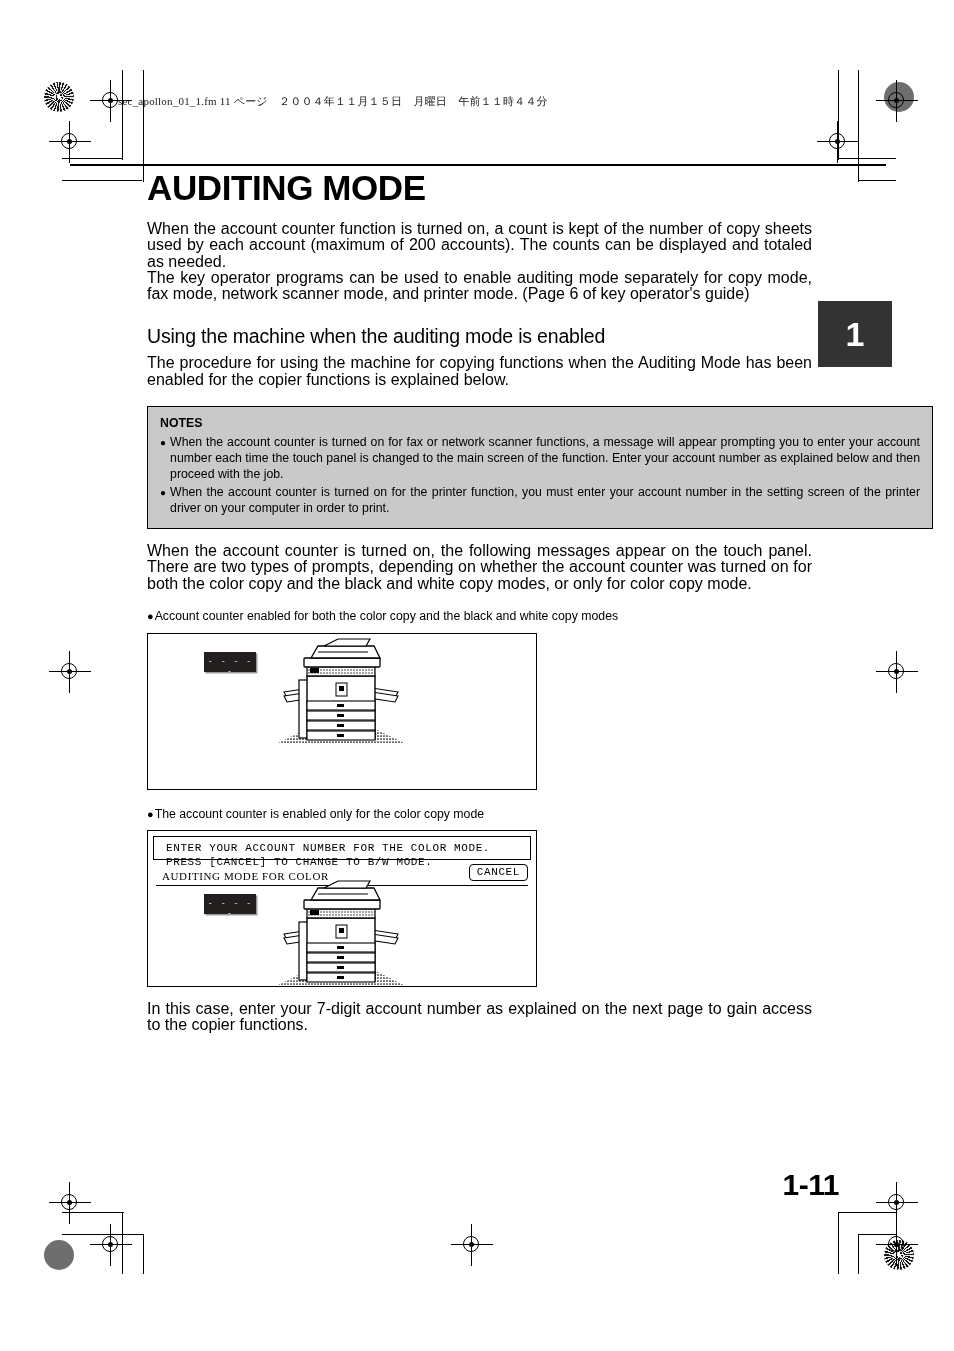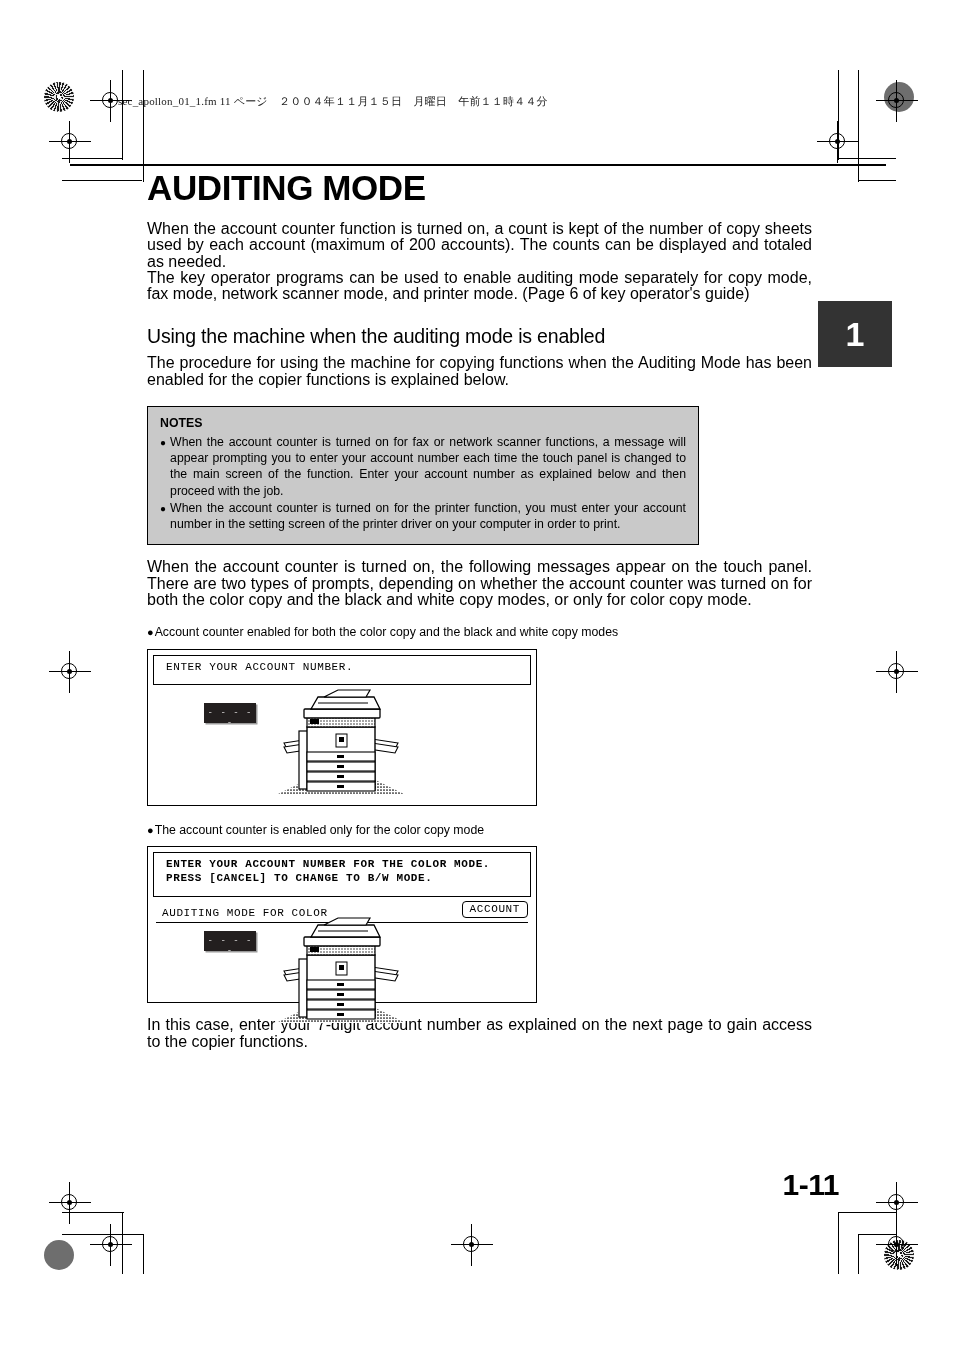--- a/index.html
+++ b/index.html
@@ -57,21 +57,21 @@
   .chapter-tab{
     position:absolute;left:818px;top:301px;width:74px;height:66px;
     background:#333333;color:#ffffff;
     font-size:34px;font-weight:bold;
     display:flex;align-items:center;justify-content:center;
   }
 
   
   .notes-box{
     margin-top:18px;border:1.6px solid #000;background:#c9c9c9;
-    padding:9px 12px 12px 12px;box-sizing:border-box;width:552px;
+    padding:9px 12px 12px 12px;box-sizing:border-box;width:786px;
   }
   .notes-title{font-size:12.3px;font-weight:bold;margin:0 0 4px 0;}
   .note-item{display:flex;font-size:12.3px;line-height:16.2px;margin-top:1px;}
   .note-bullet{flex:0 0 auto;margin-right:4px;line-height:16.2px;font-size:10px;padding-top:1px;}
   .note-text{flex:1 1 auto;text-align:justify;}
 
   
   .bullet-line{display:flex;font-size:12.3px;line-height:16.4px;margin-top:16px;}
   .bullet-line .bl-dot{flex:0 0 auto;font-size:11px;margin-right:1px;}
 
@@ -85,21 +85,21 @@
     padding:4px 6px 5px 12px;
     font-family:"Liberation Mono", monospace;
     font-size:11px;line-height:14px;letter-spacing:.6px;
   }
   .panel-subbar{
     margin:4px 8px 0 8px;border-bottom:1.3px solid #000;
     display:flex;align-items:flex-end;justify-content:space-between;
     padding-bottom:2px;
   }
   .panel-subbar .sub-label{
-    font-family:Liberation Mono, monospace;
+    font-family:Liberation Serif, serif;
     font-size:11px;letter-spacing:.6px;padding-left:6px;padding-bottom:1px;
   }
   .cancel-btn{
     font-family:"Liberation Mono", monospace;font-size:11px;letter-spacing:.6px;
     border:1.3px solid #000;border-radius:4px;padding:1px 7px 2px 7px;
     background:#fff;margin-bottom:2px;
   }
   .panel-stage{position:relative;height:118px;}
 
   .acct-field{
@@ -257,23 +257,20 @@
 
   <p class="body gap">When the account counter is turned on, the following messages appear on the touch panel. There are two types of prompts, depending on whether the account counter was turned on for both the color copy and the black and white copy modes, or only for color copy mode.</p>
 
   <div class="bullet-line">
     <span class="bl-dot">●</span>
     <span>Account counter enabled for both the color copy and the black and white copy modes</span>
   </div>
 
   <div class="panelwrap">
     <div class="panel" style="width:390px;height:157px;">
-      <div class="panel-msgbar" style="height:30px;">
-        <div>ENTER YOUR ACCOUNT NUMBER.</div>
-      </div>
       <div class="panel-stage">
         <div class="acct-field">
           <div class="dashes">- - - - -</div>
         </div>
         <svg class="copier" viewBox="0 0 150 115" xmlns="http://www.w3.org/2000/svg">
           <defs>
             <pattern id="dots1" width="3" height="3" patternUnits="userSpaceOnUse">
               <rect width="3" height="3" fill="#fff"></rect>
                 <circle cx="1" cy="1" r="0.85" fill="#000"></circle>
             </pattern>
@@ -320,27 +317,27 @@
     </div>
   </div>
 
   <div class="bullet-line">
     <span class="bl-dot">●</span>
     <span>The account counter is enabled only for the color copy mode</span>
   </div>
 
   <div class="panelwrap">
     <div class="panel" style="width:390px;height:157px;">
-      <div class="panel-msgbar" style="height:45px;font-weight:bold;">
+      <div class="panel-msgbar" style="height:24px;">
         <div>ENTER YOUR ACCOUNT NUMBER FOR THE COLOR MODE.</div>
         <div>PRESS [CANCEL] TO CHANGE TO B/W MODE.</div>
       </div>
       <div class="panel-subbar">
         <div class="sub-label">AUDITING MODE FOR COLOR</div>
-        <div class="cancel-btn">ACCOUNT</div>
+        <div class="cancel-btn">CANCEL</div>
       </div>
       <div class="panel-stage" style="height:95px;">
         <div class="acct-field" style="top:8px;">
           <div class="dashes">- - - - -</div>
         </div>
         <svg class="copier" style="top:-8px;" viewBox="0 0 150 115" xmlns="http://www.w3.org/2000/svg">
           <defs>
             <pattern id="dots3" width="3" height="3" patternUnits="userSpaceOnUse">
               <rect width="3" height="3" fill="#fff"></rect>
                 <circle cx="1" cy="1" r="0.85" fill="#000"></circle>

